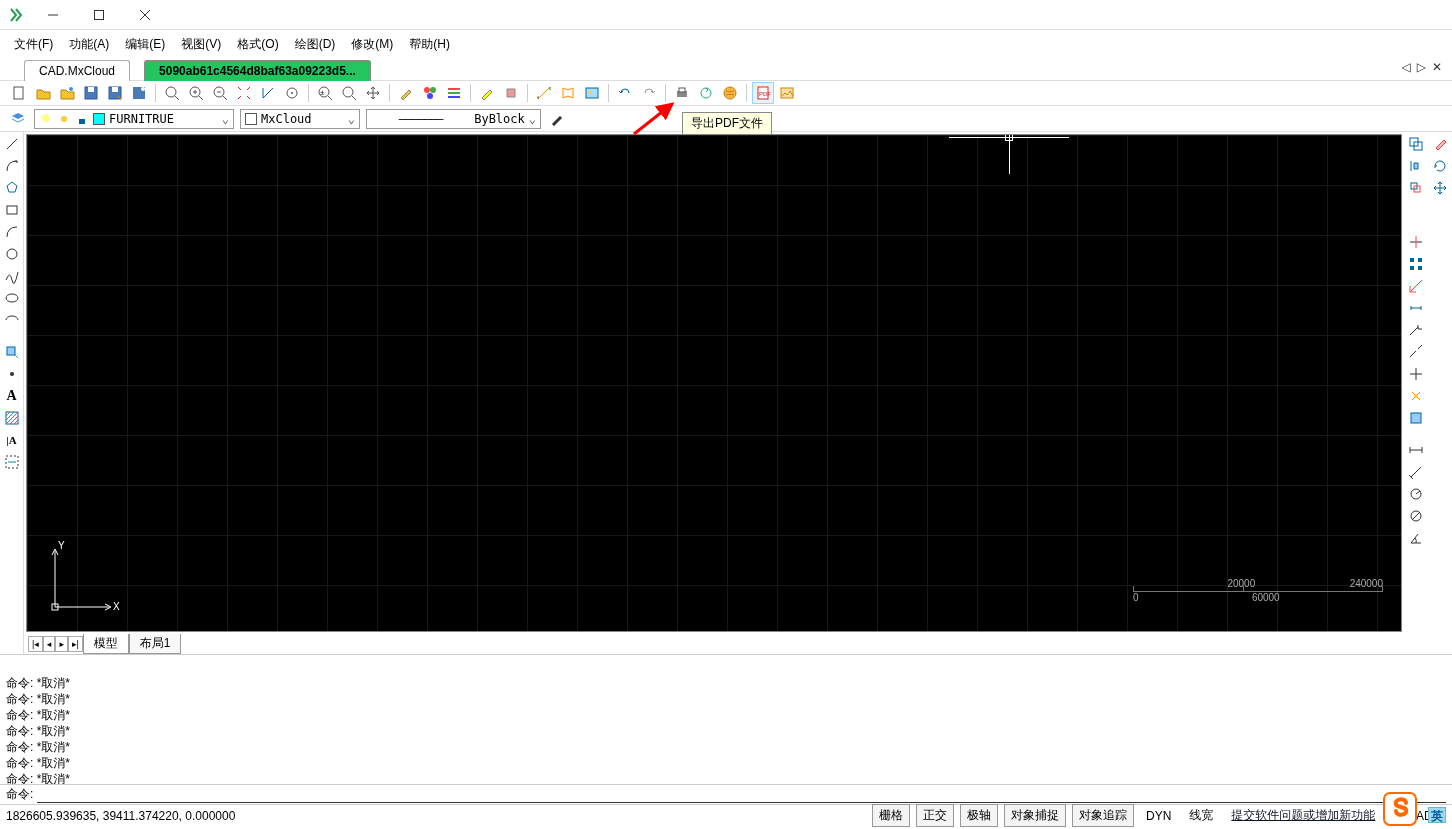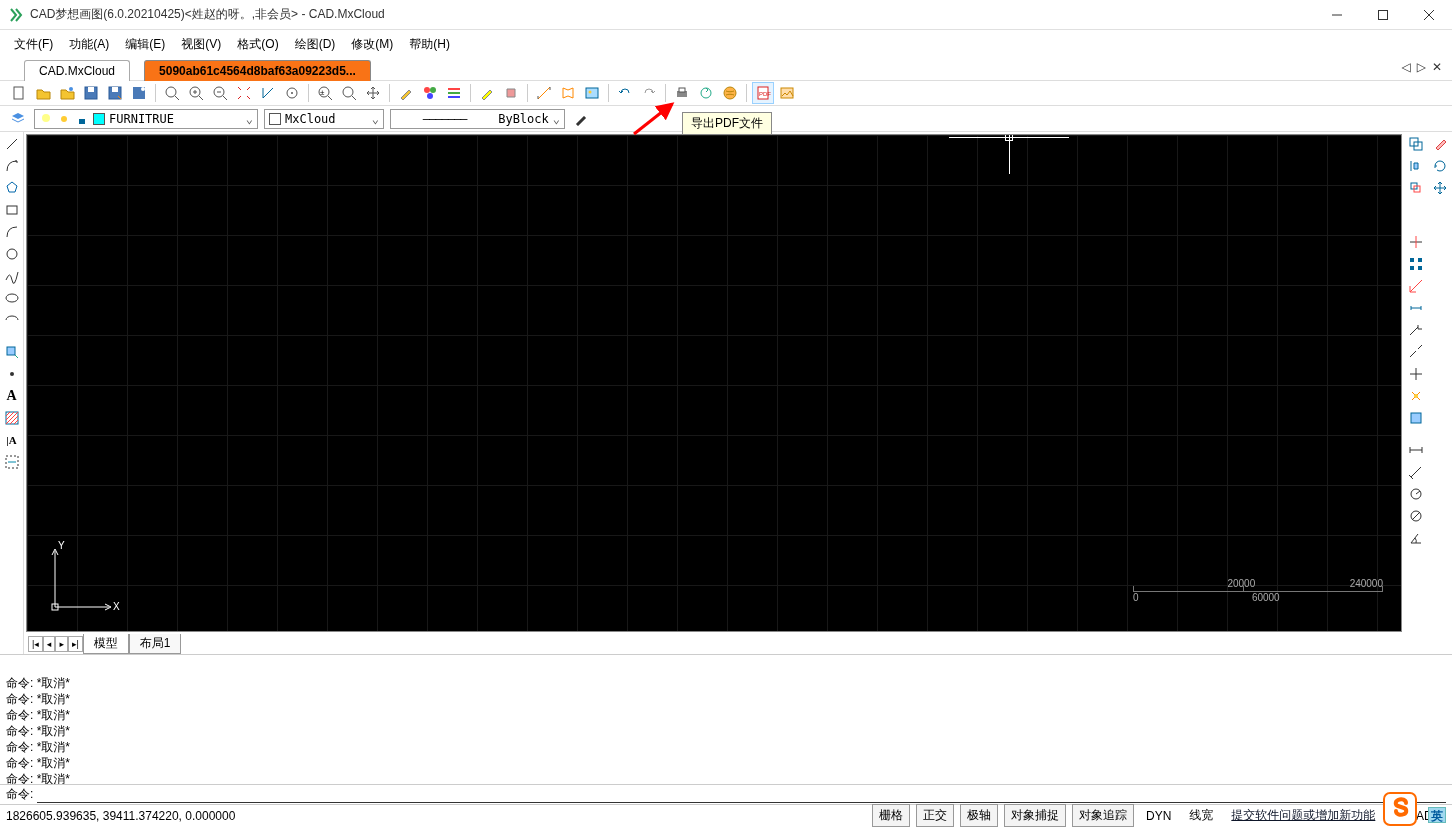--- a/index.html
+++ b/index.html
@@ -5,21 +5,21 @@
 * { margin: 0; padding: 0; box-sizing: border-box; }
 body { font-family: "Microsoft YaHei", "Segoe UI", Arial, sans-serif; font-size: 12px; background: #fff; overflow: hidden; width: 1452px; height: 829px; position: relative; }
 .titlebar { height: 30px; display: flex; align-items: center; padding: 0 0 0 8px; border-bottom: 1px solid #e0e0e0; }
 .titlebar .logo { width: 16px; height: 16px; margin-right: 6px; }
 .titlebar .title { flex: 1; font-size: 12px; color: #333; }
 .titlebar .win-btn { width: 46px; height: 30px; display: flex; align-items: center; justify-content: center; color: #333; }
 .menubar { height: 28px; display: flex; align-items: center; padding: 0 8px; gap: 4px; }
 .menubar .menu-item { padding: 3px 6px; cursor: default; }
 .tabrow { height: 22px; display: flex; align-items: flex-end; padding: 0 8px 0 24px; position: relative; }
 .tabrow .tab { padding: 3px 14px; border: 1px solid #aaa; border-bottom: none; margin-right: 14px; background: #fff; font-size: 12px; border-radius: 3px 3px 0 0; position: relative; top: 1px; }
-.tabrow .tab.active { font-weight: bold; background: #f97316; border-color: #888; }
+.tabrow .tab.active { font-weight: bold; background: #22c55e; border-color: #888; }
 .tabrow .tabnav { position: absolute; right: 8px; top: 2px; display: flex; gap: 2px; color: #333; }
 .tabrow .tabnav span { cursor: pointer; padding: 0 2px; font-family: Arial; }
 .toolbar { height: 26px; display: flex; align-items: center; padding: 1px 8px; gap: 2px; border-bottom: 1px solid #ddd; border-top: 1px solid #ddd; }
 .toolbar .tb-btn { width: 22px; height: 22px; display: flex; align-items: center; justify-content: center; cursor: pointer; position: relative; }
 .toolbar .sep { width: 1px; height: 18px; background: #ccc; margin: 0 3px; }
 .propbar { height: 26px; display: flex; align-items: center; padding: 1px 8px; gap: 6px; border-bottom: 1px solid #ddd; }
 .prop-combo { height: 20px; border: 1px solid #999; font-family: monospace; font-size: 12px; padding: 0 4px; background: #fff; display: flex; align-items: center; gap: 4px; }
 .prop-combo .sw { width: 12px; height: 12px; border: 1px solid #555; }
 .prop-combo .arrow { margin-left: auto; color: #555; }
 .workarea { display: flex; height: 522px; }
@@ -57,21 +57,20 @@
 .right-col { width: 24px; display: flex; flex-direction: column; align-items: center; gap: 2px; padding-top: 2px; }
 .red-arrow { position: absolute; top: 100px; left: 630px; z-index: 50; pointer-events: none; }
 </style>
 </head>
 <body>
 
 <div class="titlebar">
   <svg class="logo" viewBox="0 0 16 16">
       <path d="M3 2 L8 8 L3 14 M8 2 L13 8 L8 14" stroke="#2aa05a" stroke-width="2" fill="none"></path>
     </svg>
-  <span class="title">CAD梦想画图(6.0.20210425)&lt;姓赵的呀。,非会员&gt; - CAD.MxCloud</span>
   <div class="win-btn">
       <svg width="10" height="10">
         <line x1="0" y1="5" x2="10" y2="5" stroke="#333"></line>
       </svg>
     </div>
   <div class="win-btn">
       <svg width="10" height="10">
         <rect x="0.5" y="0.5" width="9" height="9" stroke="#333" fill="none"></rect>
       </svg>
     </div>
@@ -292,21 +291,21 @@
     </div>
 </div>
 
 <div class="propbar">
   <div class="side-btn">
       <svg width="16" height="16">
         <path d="M8 2l6 3-6 3-6-3z" fill="#4a90e2"></path>
         <path d="M2 8l6 3 6-3" fill="none" stroke="#4a90e2"></path>
       </svg>
     </div>
-  <div class="prop-combo" style="width:224px">
+  <div class="prop-combo" style="width:200px">
     <svg width="14" height="14">
         <circle cx="7" cy="6" r="4" fill="#ff8"></circle>
       </svg>
     <svg width="14" height="14">
         <circle cx="7" cy="7" r="3" fill="#fc3"></circle>
       </svg>
     <svg width="14" height="14">
         <rect x="4" y="7" width="6" height="5" fill="#069"></rect>
       </svg>
     <span class="sw" style="background:#0ff"></span>

